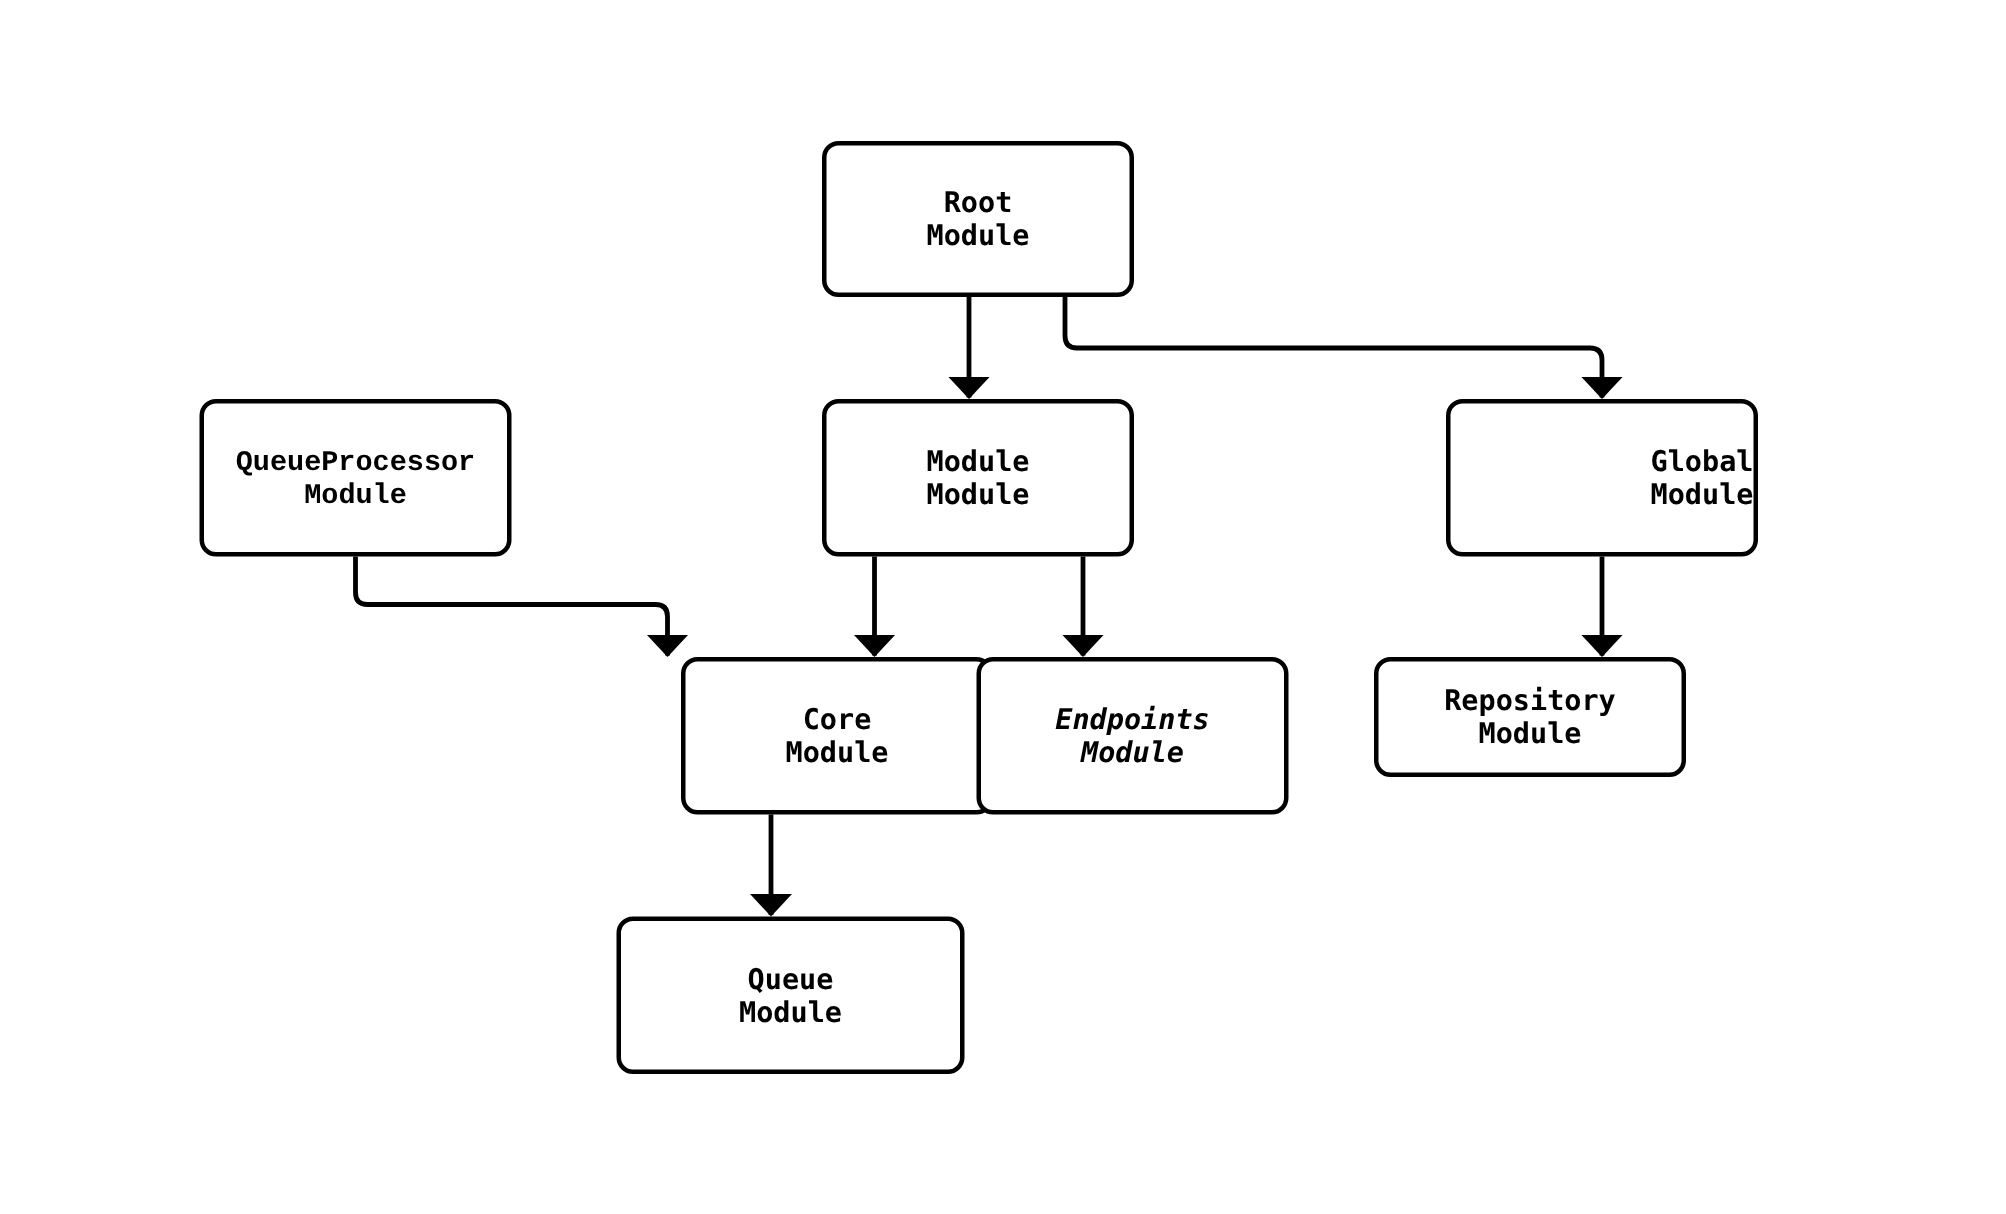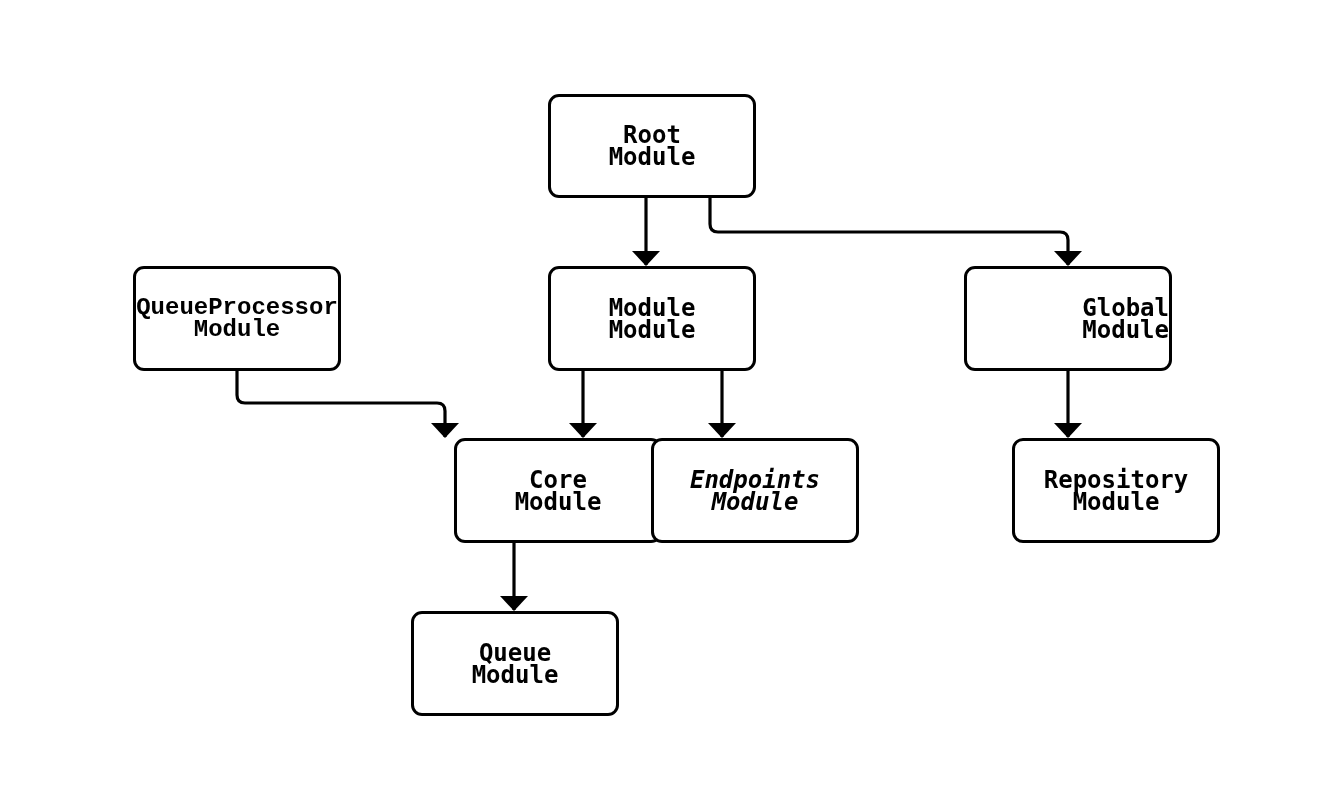--- a/index.html
+++ b/index.html
@@ -36,21 +36,21 @@
     box-sizing: border-box;
     background: var(--node-fill, #ffffff);
     border: 3.2px solid var(--node-border, #000000);
     border-radius: 11px;
     display: flex;
     flex-direction: column;
     align-items: center;
     justify-content: center;
     text-align: center;
     font-weight: bold;
-    font-size: 24px;
+    font-size: 19px;
     line-height: 22px;
     color: var(--text, #000000);
   }
 </style>
 </head>
 <body>
 
 <div class="canvas">
   <svg class="edge-layer" viewBox="0 0 1337 809" xmlns="http://www.w3.org/2000/svg">
     <defs>
@@ -87,22 +87,22 @@
         <div class="node-label-line">Module</div>
       </div>
       <div class="node" style="left: 410px; top: 438px; width: 208px; height: 105px; margin-left: 44px;">
         <div class="node-label-line">Core</div>
         <div class="node-label-line">Module</div>
       </div>
       <div class="node" style="left: 651px; top: 438px; width: 208px; height: 105px; font-style: italic;">
         <div class="node-label-line">Endpoints</div>
         <div class="node-label-line">Module</div>
       </div>
-      <div class="node" style="left: 1012px; top: 438px; width: 208px; height: 105px;">
+      <div class="node" style="left: 916px; top: 438px; width: 208px; height: 80px;">
         <div class="node-label-line">Repository</div>
         <div class="node-label-line">Module</div>
       </div>
-      <div class="node" style="left: 411px; top: 611px; width: 208px; height: 105px;">
+      <div class="node" style="left: 411px; top: 611px; width: 232px; height: 105px;">
         <div class="node-label-line">Queue</div>
         <div class="node-label-line">Module</div>
       </div>
     </div>
 </div>
 
 </body></html>

